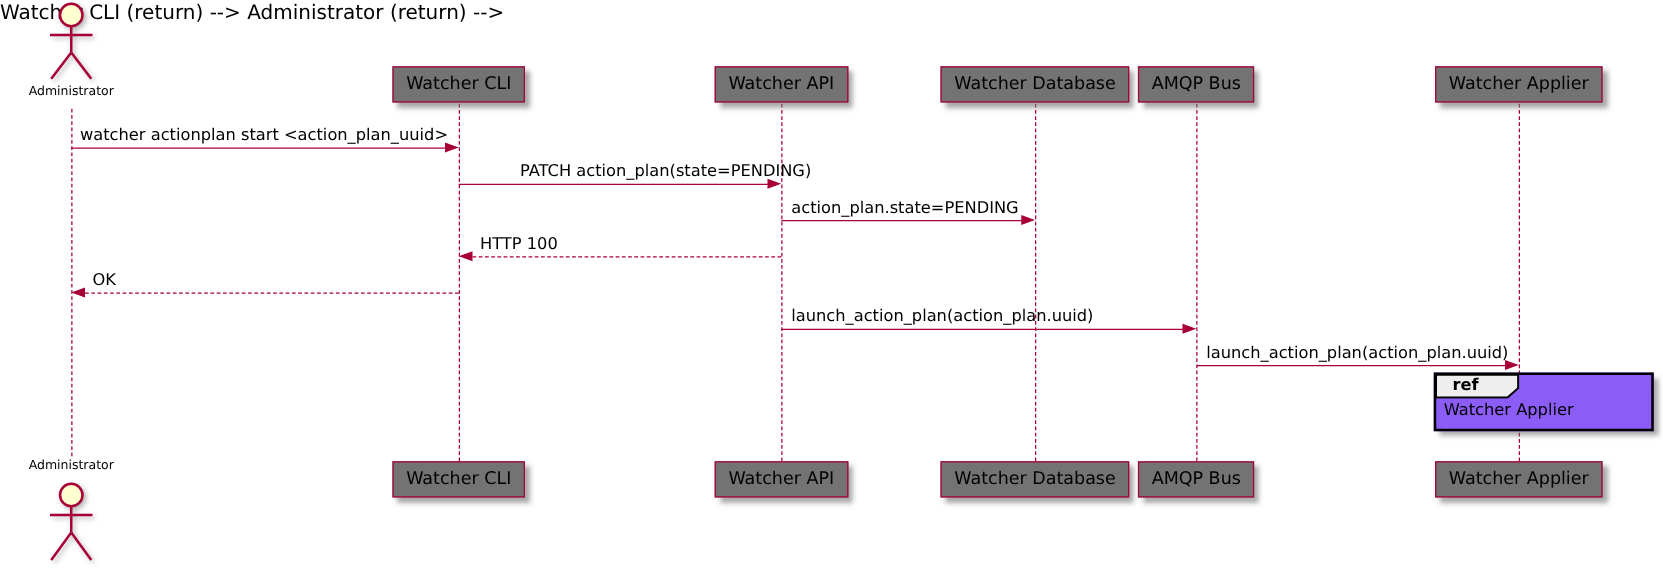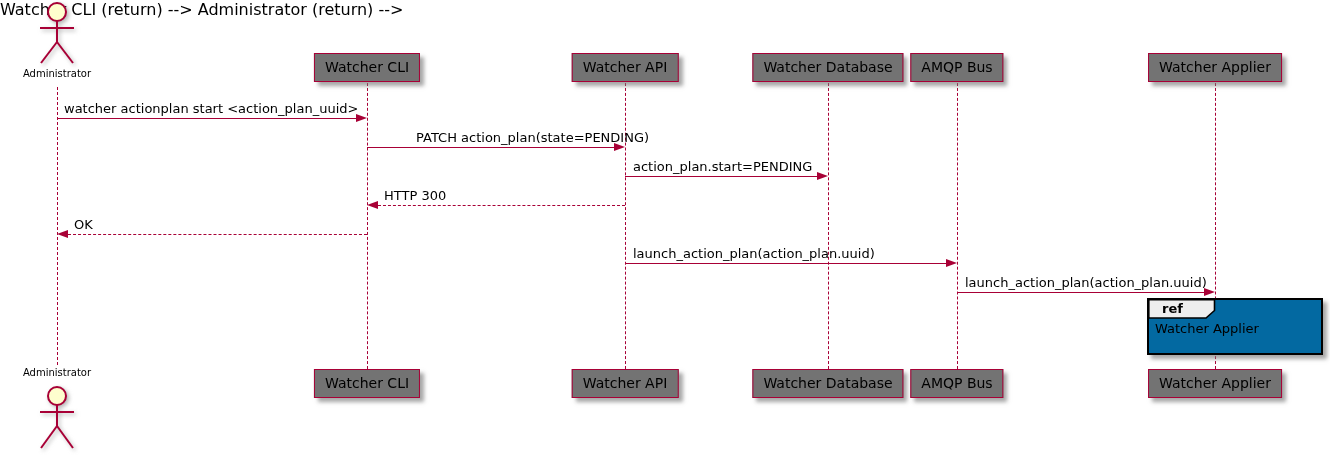--- a/index.html
+++ b/index.html
@@ -33,22 +33,22 @@
   .ah { position:absolute; width:0; height:0; z-index:2; }
   .ah.right {
     border-top:4.5px solid transparent; border-bottom:4.5px solid transparent;
     border-left:11px solid #A80036;
   }
   .ah.left {
     border-top:4.5px solid transparent; border-bottom:4.5px solid transparent;
     border-right:11px solid #A80036;
   }
   .refbox {
-    position:absolute; left:1147px; top:298px; width:176px; height:57px;
-    background:#0369a1; border:2px solid #000000;
+    position:absolute; left:1147px; top:298px; width:176px; height:47px;
+    background:#8b5cf6; border:2px solid #000000;
     box-shadow:4px 4px 4px rgba(120,120,120,0.65); z-index:3;
   }
   .ref-tag { position:absolute; left:-1px; top:-1px; width:68px; height:20px; }
   .ref-tag-label {
     position:absolute; left:13px; top:1px; font-size:13px; font-weight:bold; z-index:4;
   }
   .ref-body {
     position:absolute; left:6px; top:21px; font-size:13px; line-height:16px;
     white-space:nowrap;
   }
@@ -89,26 +89,26 @@
   <div class="msg-label" style="left:64px; top:101px;">watcher actionplan start &lt;action_plan_uuid&gt;</div>
   <div class="msg-line solid" style="left:57px; top:118px; width:300px;"></div>
   <div class="ah right" style="left:356px; top:114px;"></div>
 
   
   <div class="msg-label" style="left:375px; top:130px;margin-left:41px;">PATCH action_plan(state=PENDING)</div>
   <div class="msg-line solid" style="left:367px; top:147px; width:248px;"></div>
   <div class="ah right" style="left:614px; top:143px;"></div>
 
   
-  <div class="msg-label" style="left:633px; top:159px;">action_plan.start=PENDING</div>
+  <div class="msg-label" style="left:633px; top:159px;">action_plan.state=PENDING</div>
   <div class="msg-line solid" style="left:625px; top:176px; width:193px;"></div>
   <div class="ah right" style="left:817px; top:172px;"></div>
 
    Watcher CLI (return) --&gt;
-  <div class="msg-label" style="left:384px; top:188px;">HTTP 300</div>
+  <div class="msg-label" style="left:384px; top:188px;">HTTP 100</div>
   <div class="msg-line dashed" style="left:378px; top:205px; width:247px;"></div>
   <div class="ah left" style="left:367px; top:201px;"></div>
 
    Administrator (return) --&gt;
   <div class="msg-label" style="left:74px; top:217px;text-align:center;">OK</div>
   <div class="msg-line dashed" style="left:68px; top:234px; width:299px;"></div>
   <div class="ah left" style="left:57px; top:230px;"></div>
 
   
   <div class="msg-label" style="left:633px; top:246px;">launch_action_plan(action_plan.uuid)</div>

